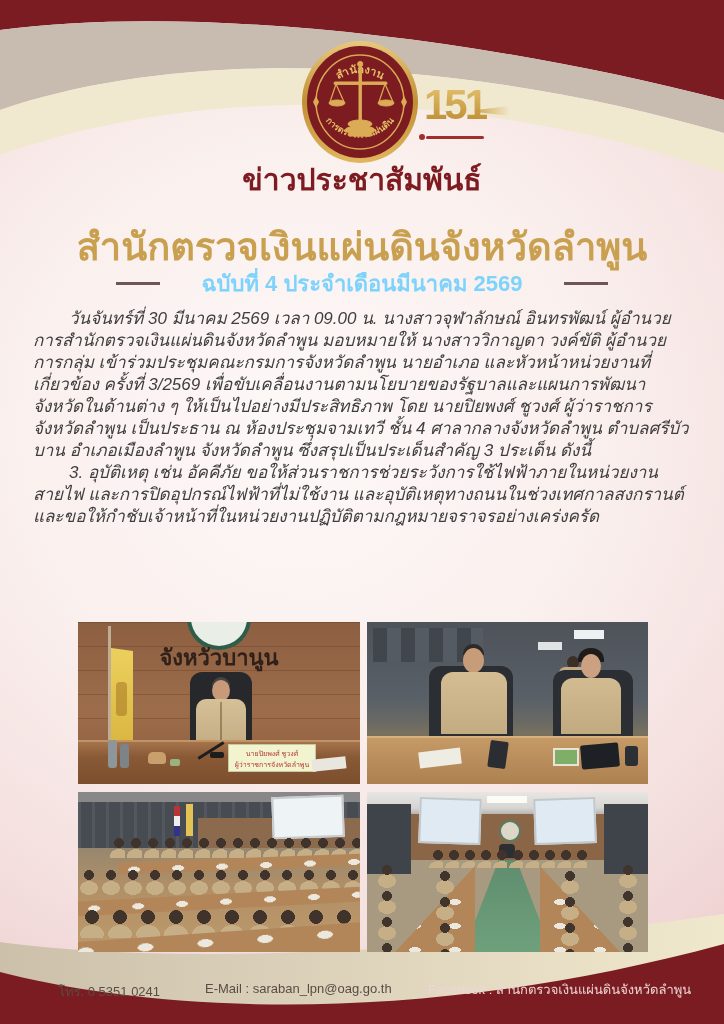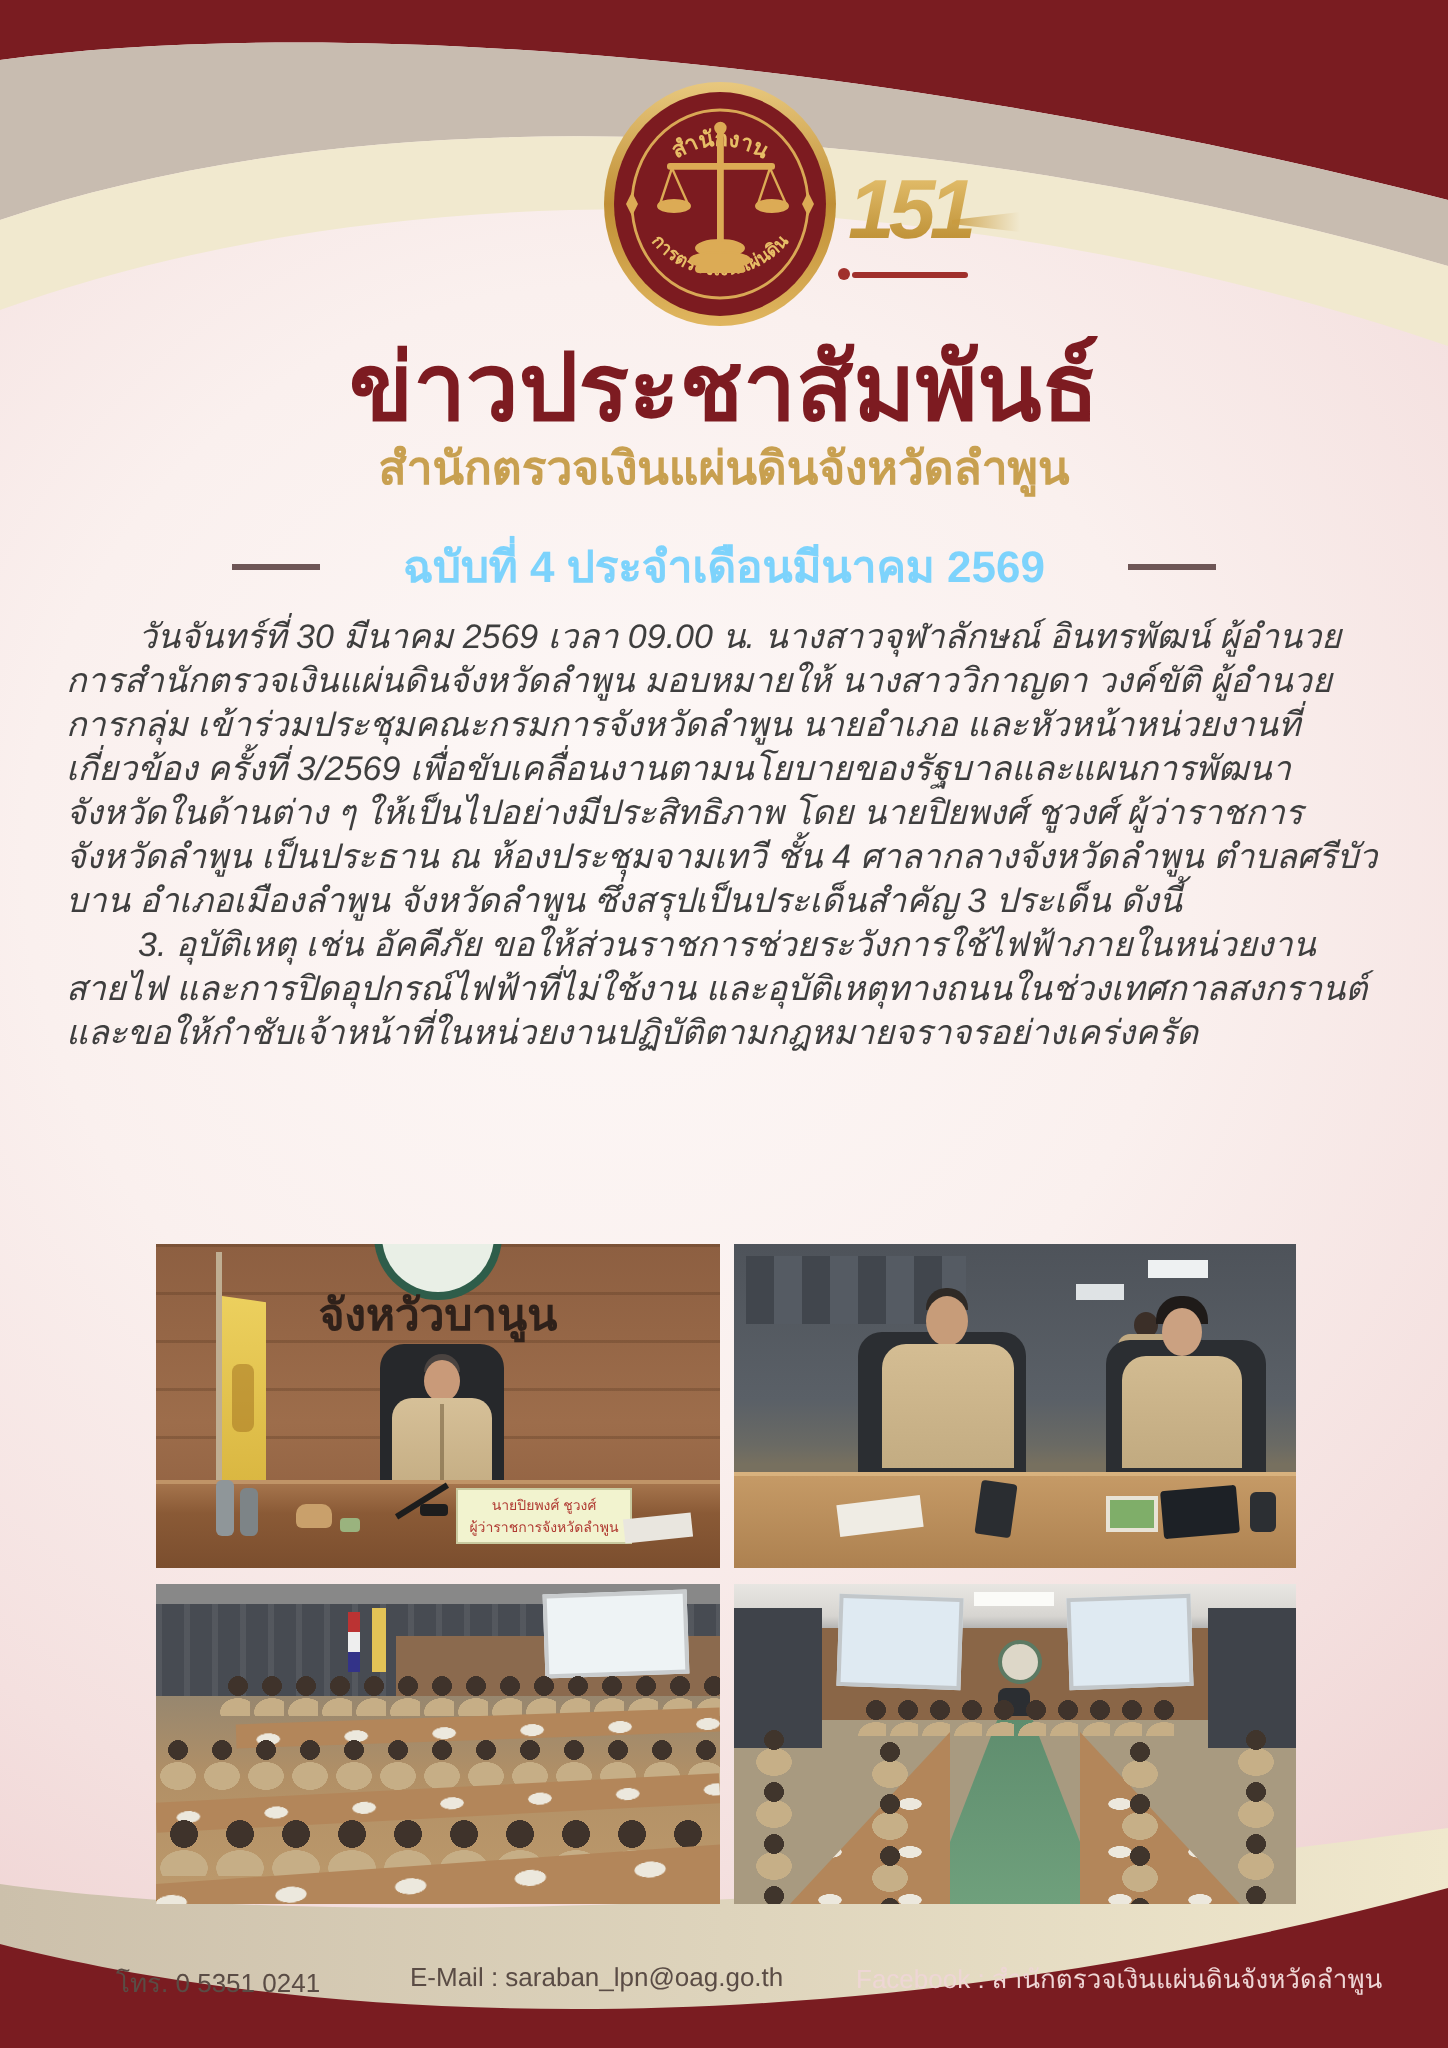--- a/index.html
+++ b/index.html
@@ -15,36 +15,36 @@
       #fdf8f7 0%, #faf0ee 35%, #f4e0df 62%, #eed0d0 82%, #e9c5c6 100%);
   }
   .curves{position:absolute;left:0;width:724px;pointer-events:none;}
   .curves.top{top:0;}
   .curves.bottom{bottom:0;}
 
   
   .seal{position:absolute;left:300px;top:40px;width:120px;height:124px;}
   .anniv{position:absolute;left:424px;top:84px;width:90px;height:66px;text-align:left;}
   .anniv-num{
-    font-size:42px;font-weight:800;font-style:italic;line-height:1;
+    font-size:42px;font-weight:800;line-height:1;
     background:linear-gradient(180deg,#e6c271,#b98a2e);
     -webkit-background-clip:text;background-clip:text;color:transparent;
     letter-spacing:-3px;
   }
   .anniv-ray{position:absolute;left:52px;top:22px;width:34px;height:10px;
     background:linear-gradient(90deg,rgba(201,155,63,.85),rgba(201,155,63,0));
     clip-path:polygon(0 40%,100% 0,100% 100%,0 60%);}
   .anniv-tagline{position:absolute;left:2px;top:52px;width:58px;height:3px;background:#a0302c;border-radius:2px;}
   .anniv-dot{position:absolute;left:-5px;top:50px;width:6px;height:6px;border-radius:50%;background:#a0302c;}
 
   
   .title{position:absolute;left:0;top:156px;width:724px;text-align:center;
-    font-size:47px;font-weight:800;color:#7d1b21;}
+    font-size:30px;font-weight:800;color:#7d1b21;}
   .subtitle{position:absolute;left:0;top:216px;width:724px;text-align:center;
-    font-size:23px;font-weight:700;color:#c8a050;}
+    font-size:38px;font-weight:700;color:#c8a050;}
   .issue-row{position:absolute;left:0;top:266px;width:724px;
     display:flex;justify-content:center;align-items:center;gap:42px;}
   .issue-line{width:44px;height:2.5px;background:#6e5656;}
   .issue-text{font-size:22px;font-weight:700;color:#7dd3fc;}
 
   
   .content{position:absolute;left:33px;top:308px;width:659px;
     font-size:17px;line-height:22px;color:#3e3e3e;text-align:left;}
   .content p{margin:0;text-indent:36px;font-style:italic;}
 

